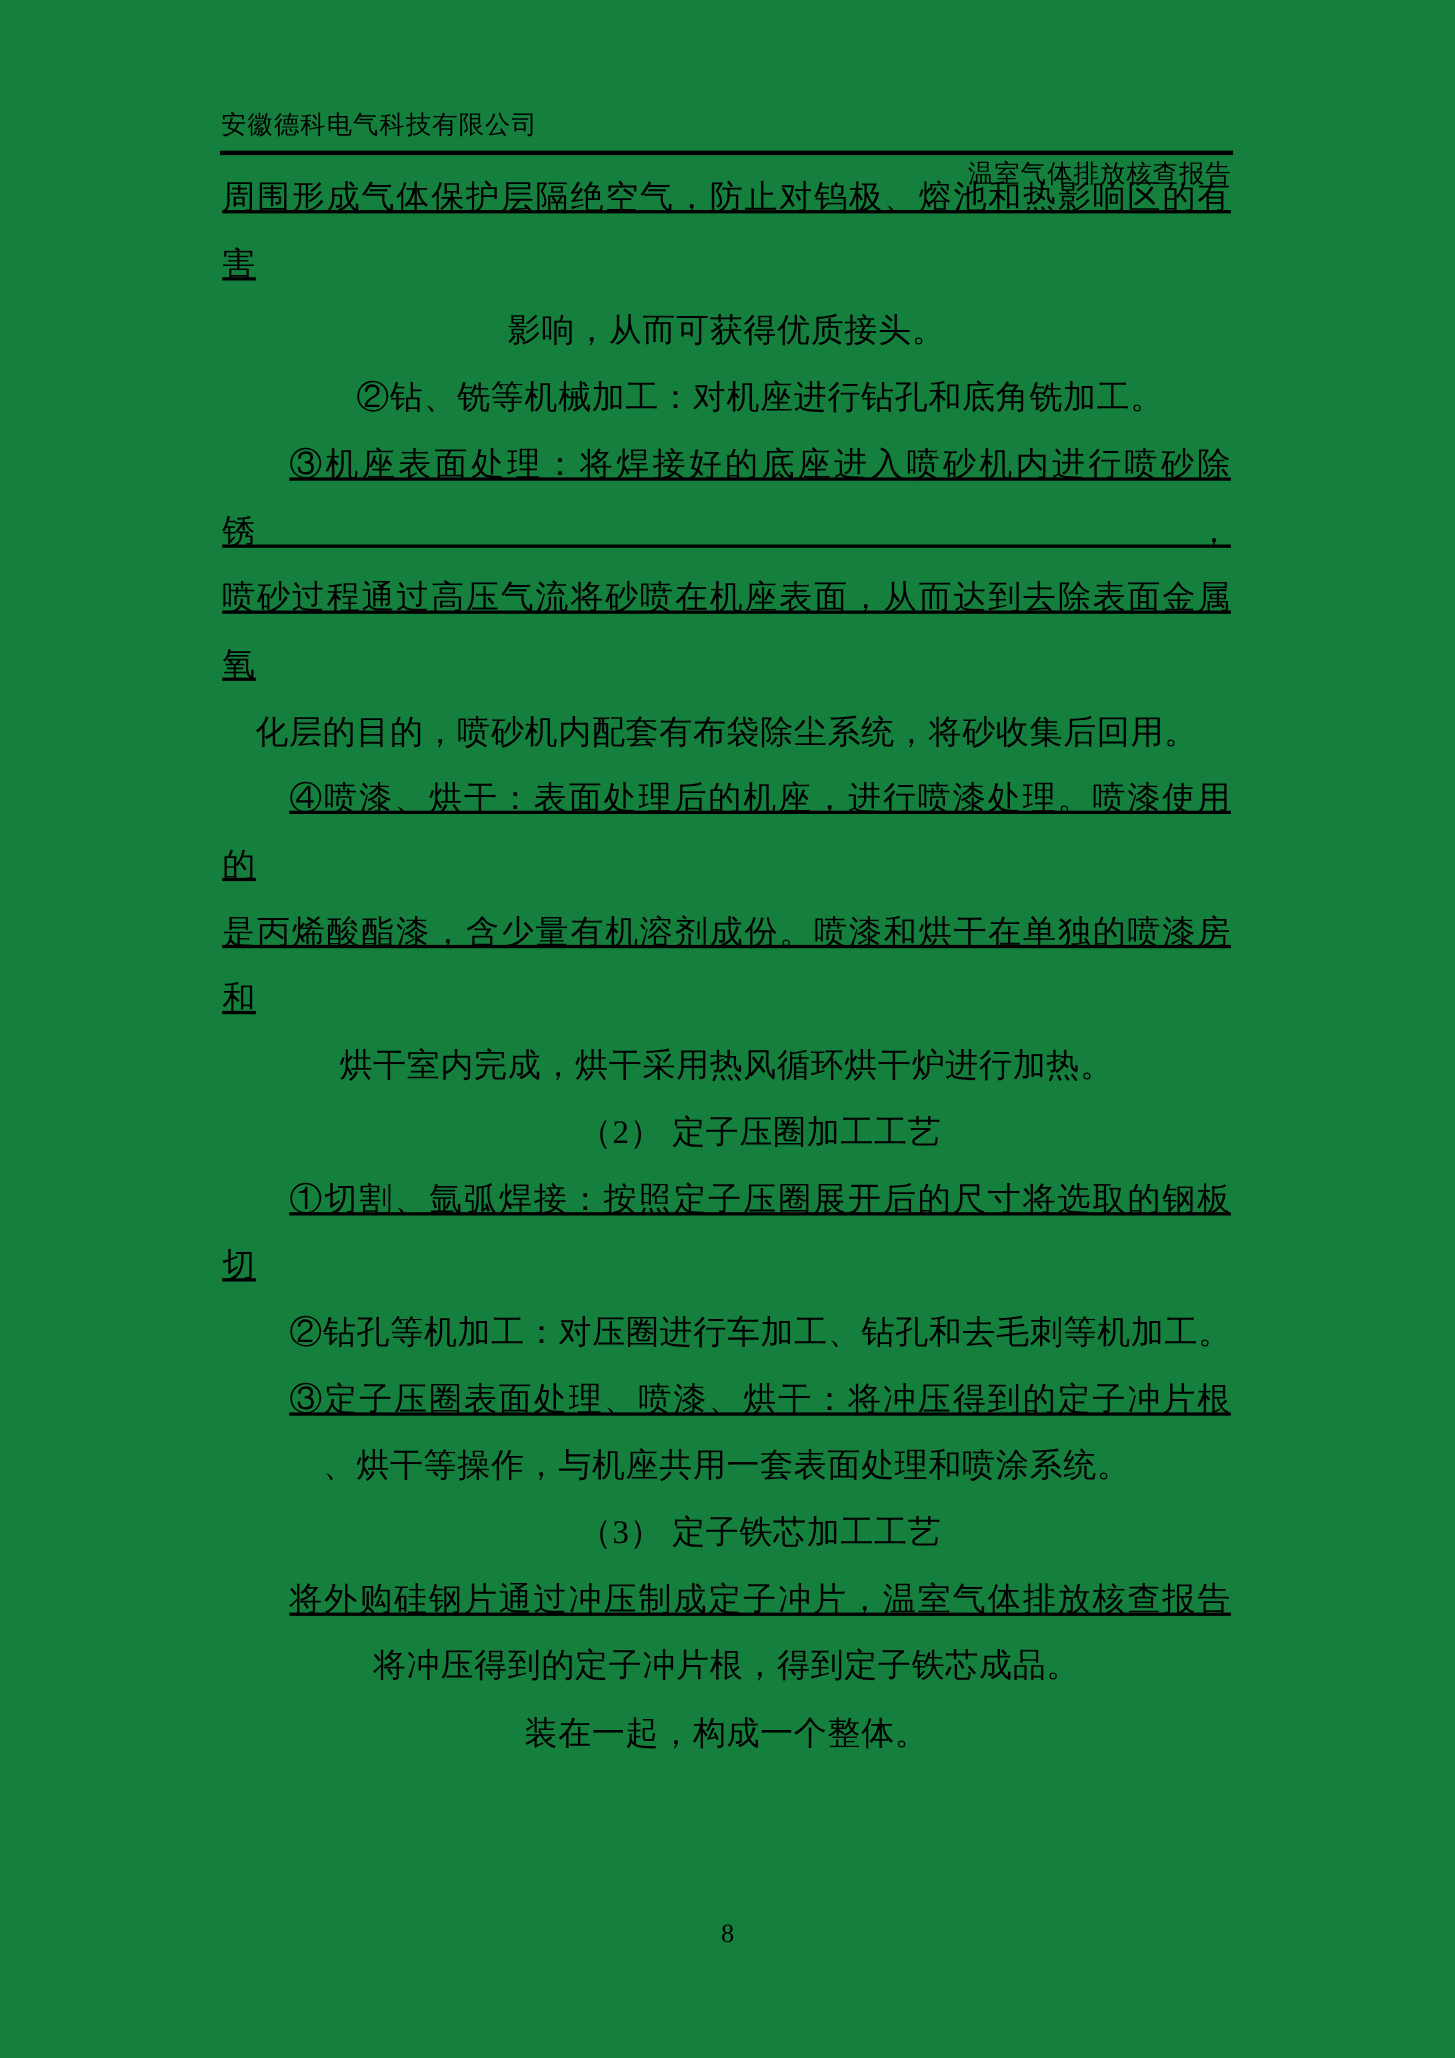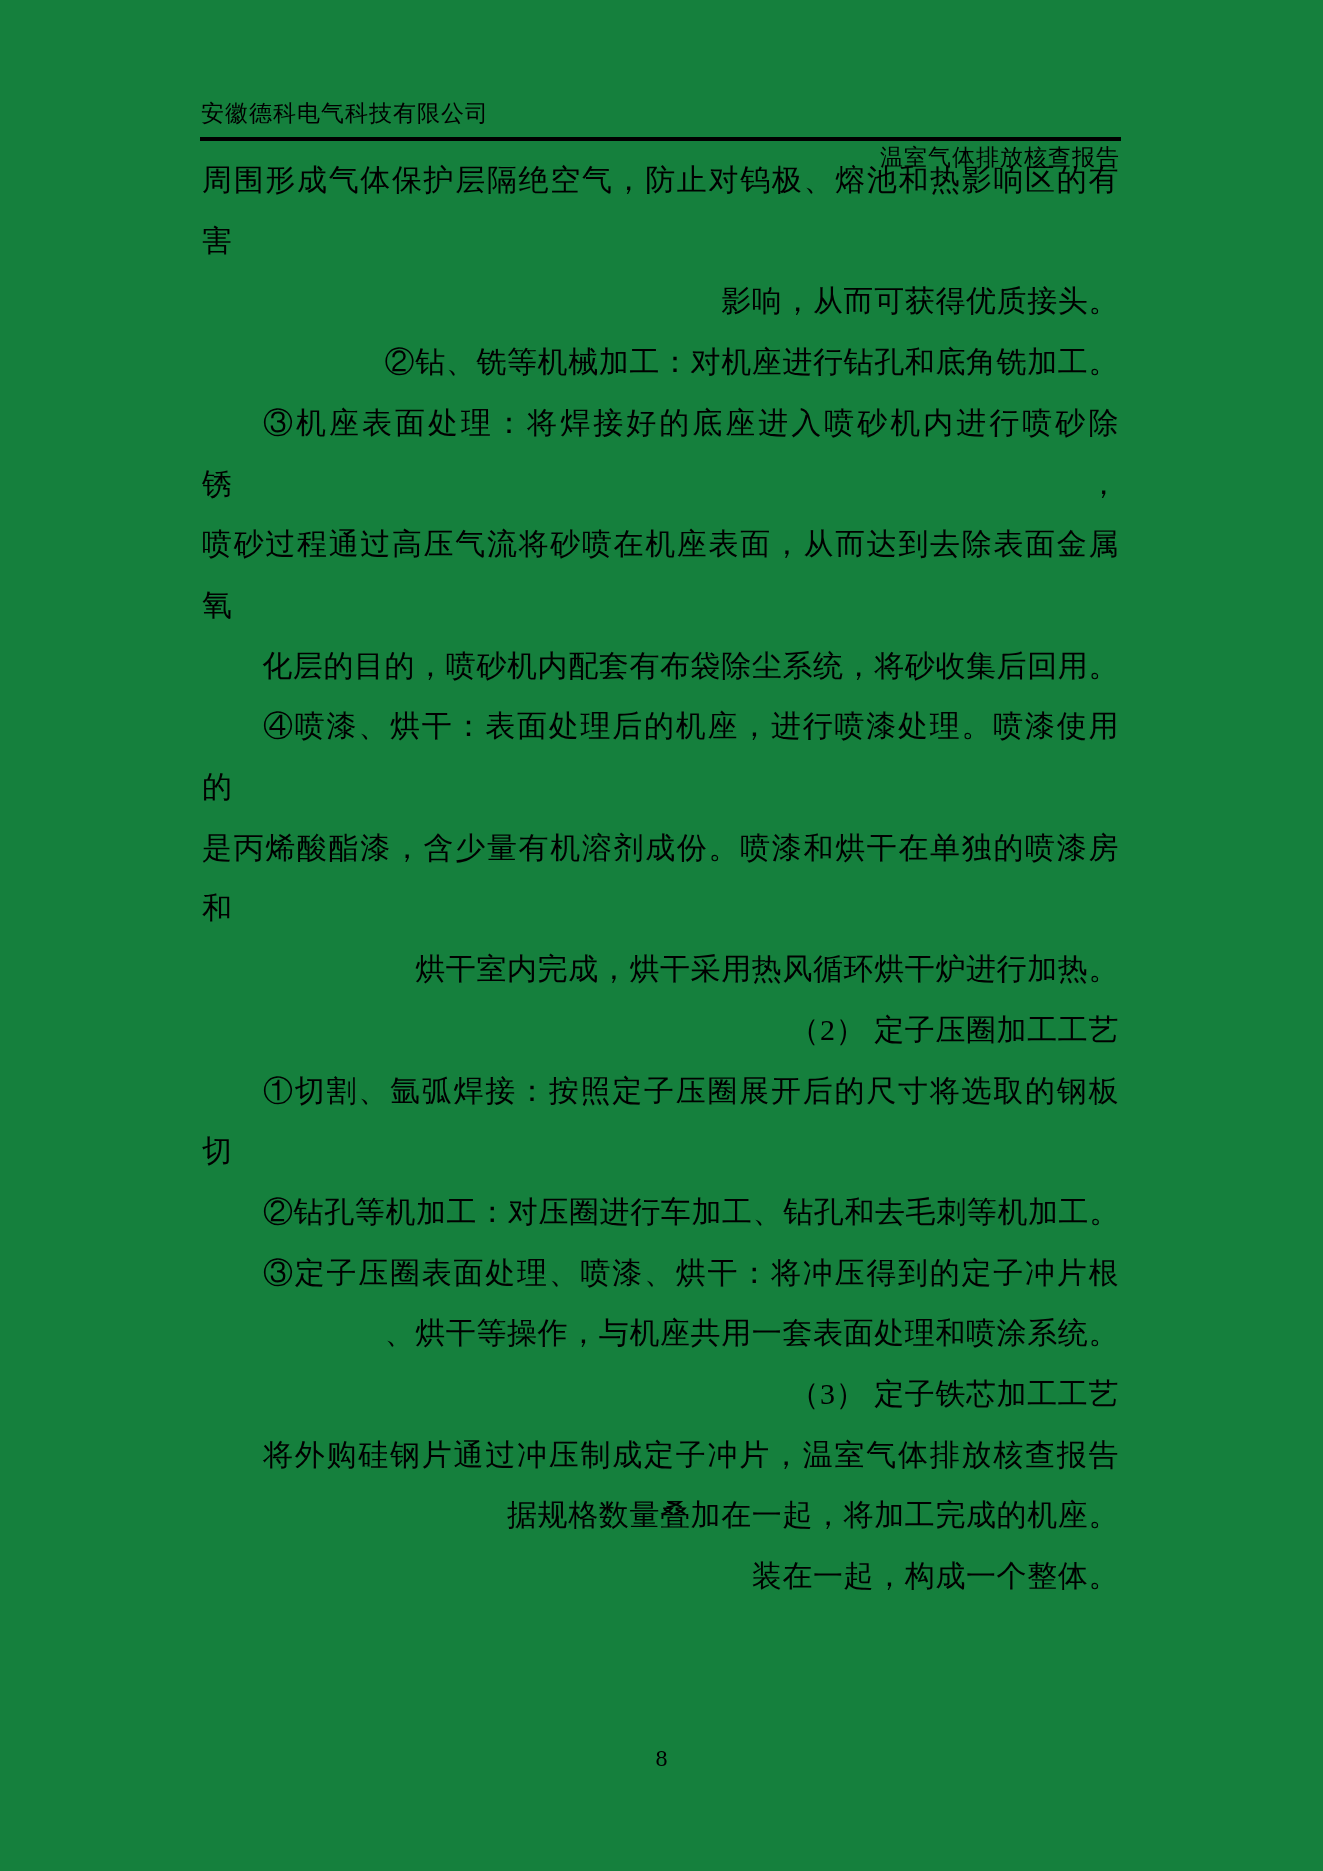--- a/index.html
+++ b/index.html
@@ -54,26 +54,27 @@
     position: absolute;
     left: 202px;
     top: 150px;
     width: 917px;
   }
   .line {
     font-size: 30px;
     line-height: 60.7px;
     letter-spacing: 0.6px;
     white-space: nowrap;
-    text-align: right;
+    text-align: center;
   }
   .line.fill {
     white-space: normal;
     text-align: justify;
     text-align-last: justify;
+    text-decoration: underline;
   }
   .line.indent {
     text-indent: 61px;
   }
   
   .footer {
     position: absolute;
     left: 0;
     top: 1743px;
     width: 1323px;
@@ -105,21 +106,21 @@
     <div class="line indent fill">④喷漆、烘干：表面处理后的机座，进行喷漆处理。喷漆使用的</div>
     <div class="line fill">是丙烯酸酯漆，含少量有机溶剂成份。喷漆和烘干在单独的喷漆房和</div>
     <div class="line">烘干室内完成，烘干采用热风循环烘干炉进行加热。</div>
     <div class="line indent">（2） 定子压圈加工工艺</div>
     <div class="line indent fill">①切割、氩弧焊接：按照定子压圈展开后的尺寸将选取的钢板切</div>
     <div class="line indent">②钻孔等机加工：对压圈进行车加工、钻孔和去毛刺等机加工。</div>
     <div class="line indent fill">③定子压圈表面处理、喷漆、烘干：将冲压得到的定子冲片根</div>
     <div class="line">、烘干等操作，与机座共用一套表面处理和喷涂系统。</div>
     <div class="line indent">（3） 定子铁芯加工工艺</div>
     <div class="line indent fill">将外购硅钢片通过冲压制成定子冲片，温室气体排放核查报告</div>
-    <div class="line">据规格数量叠加在一起，将加工完成的机座。</div>
+    <div class="line">将冲压得到的定子冲片根，得到定子铁芯成品。</div>
     <div class="line">装在一起，构成一个整体。</div>
 
   </div>
 
   <div class="footer">
     <span class="page-number">8</span>
   </div>
 
 </div>
 

